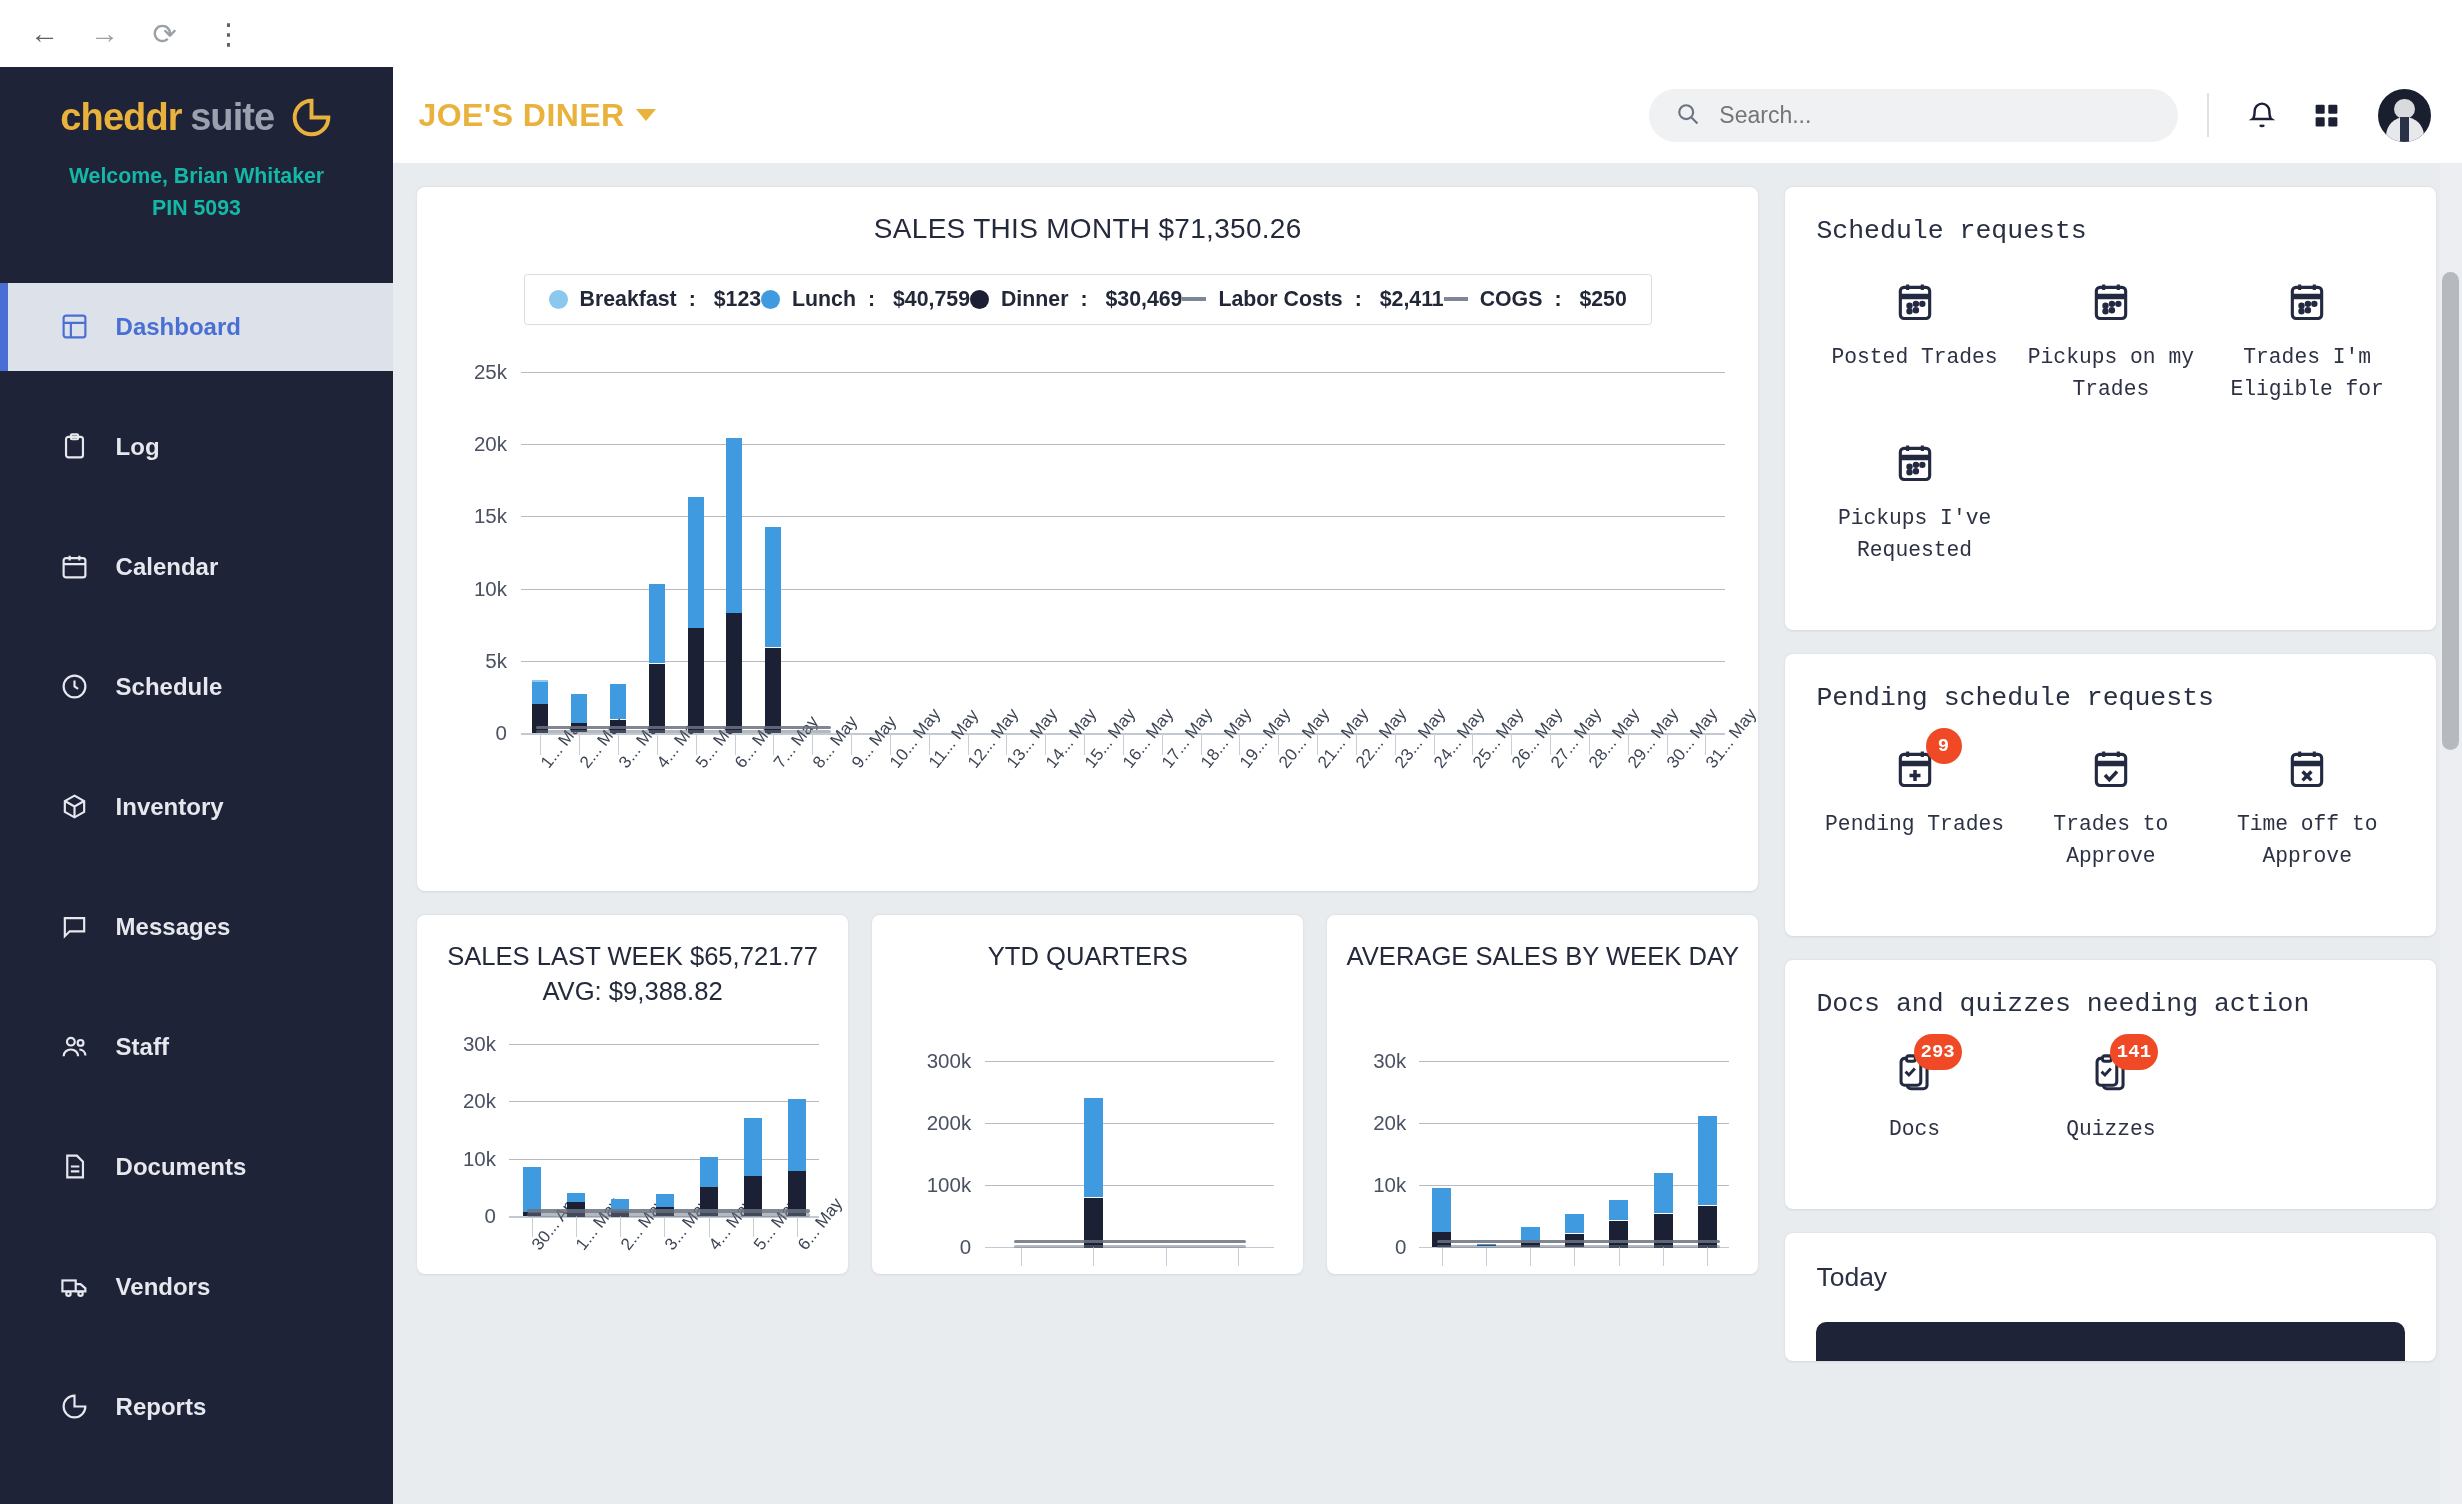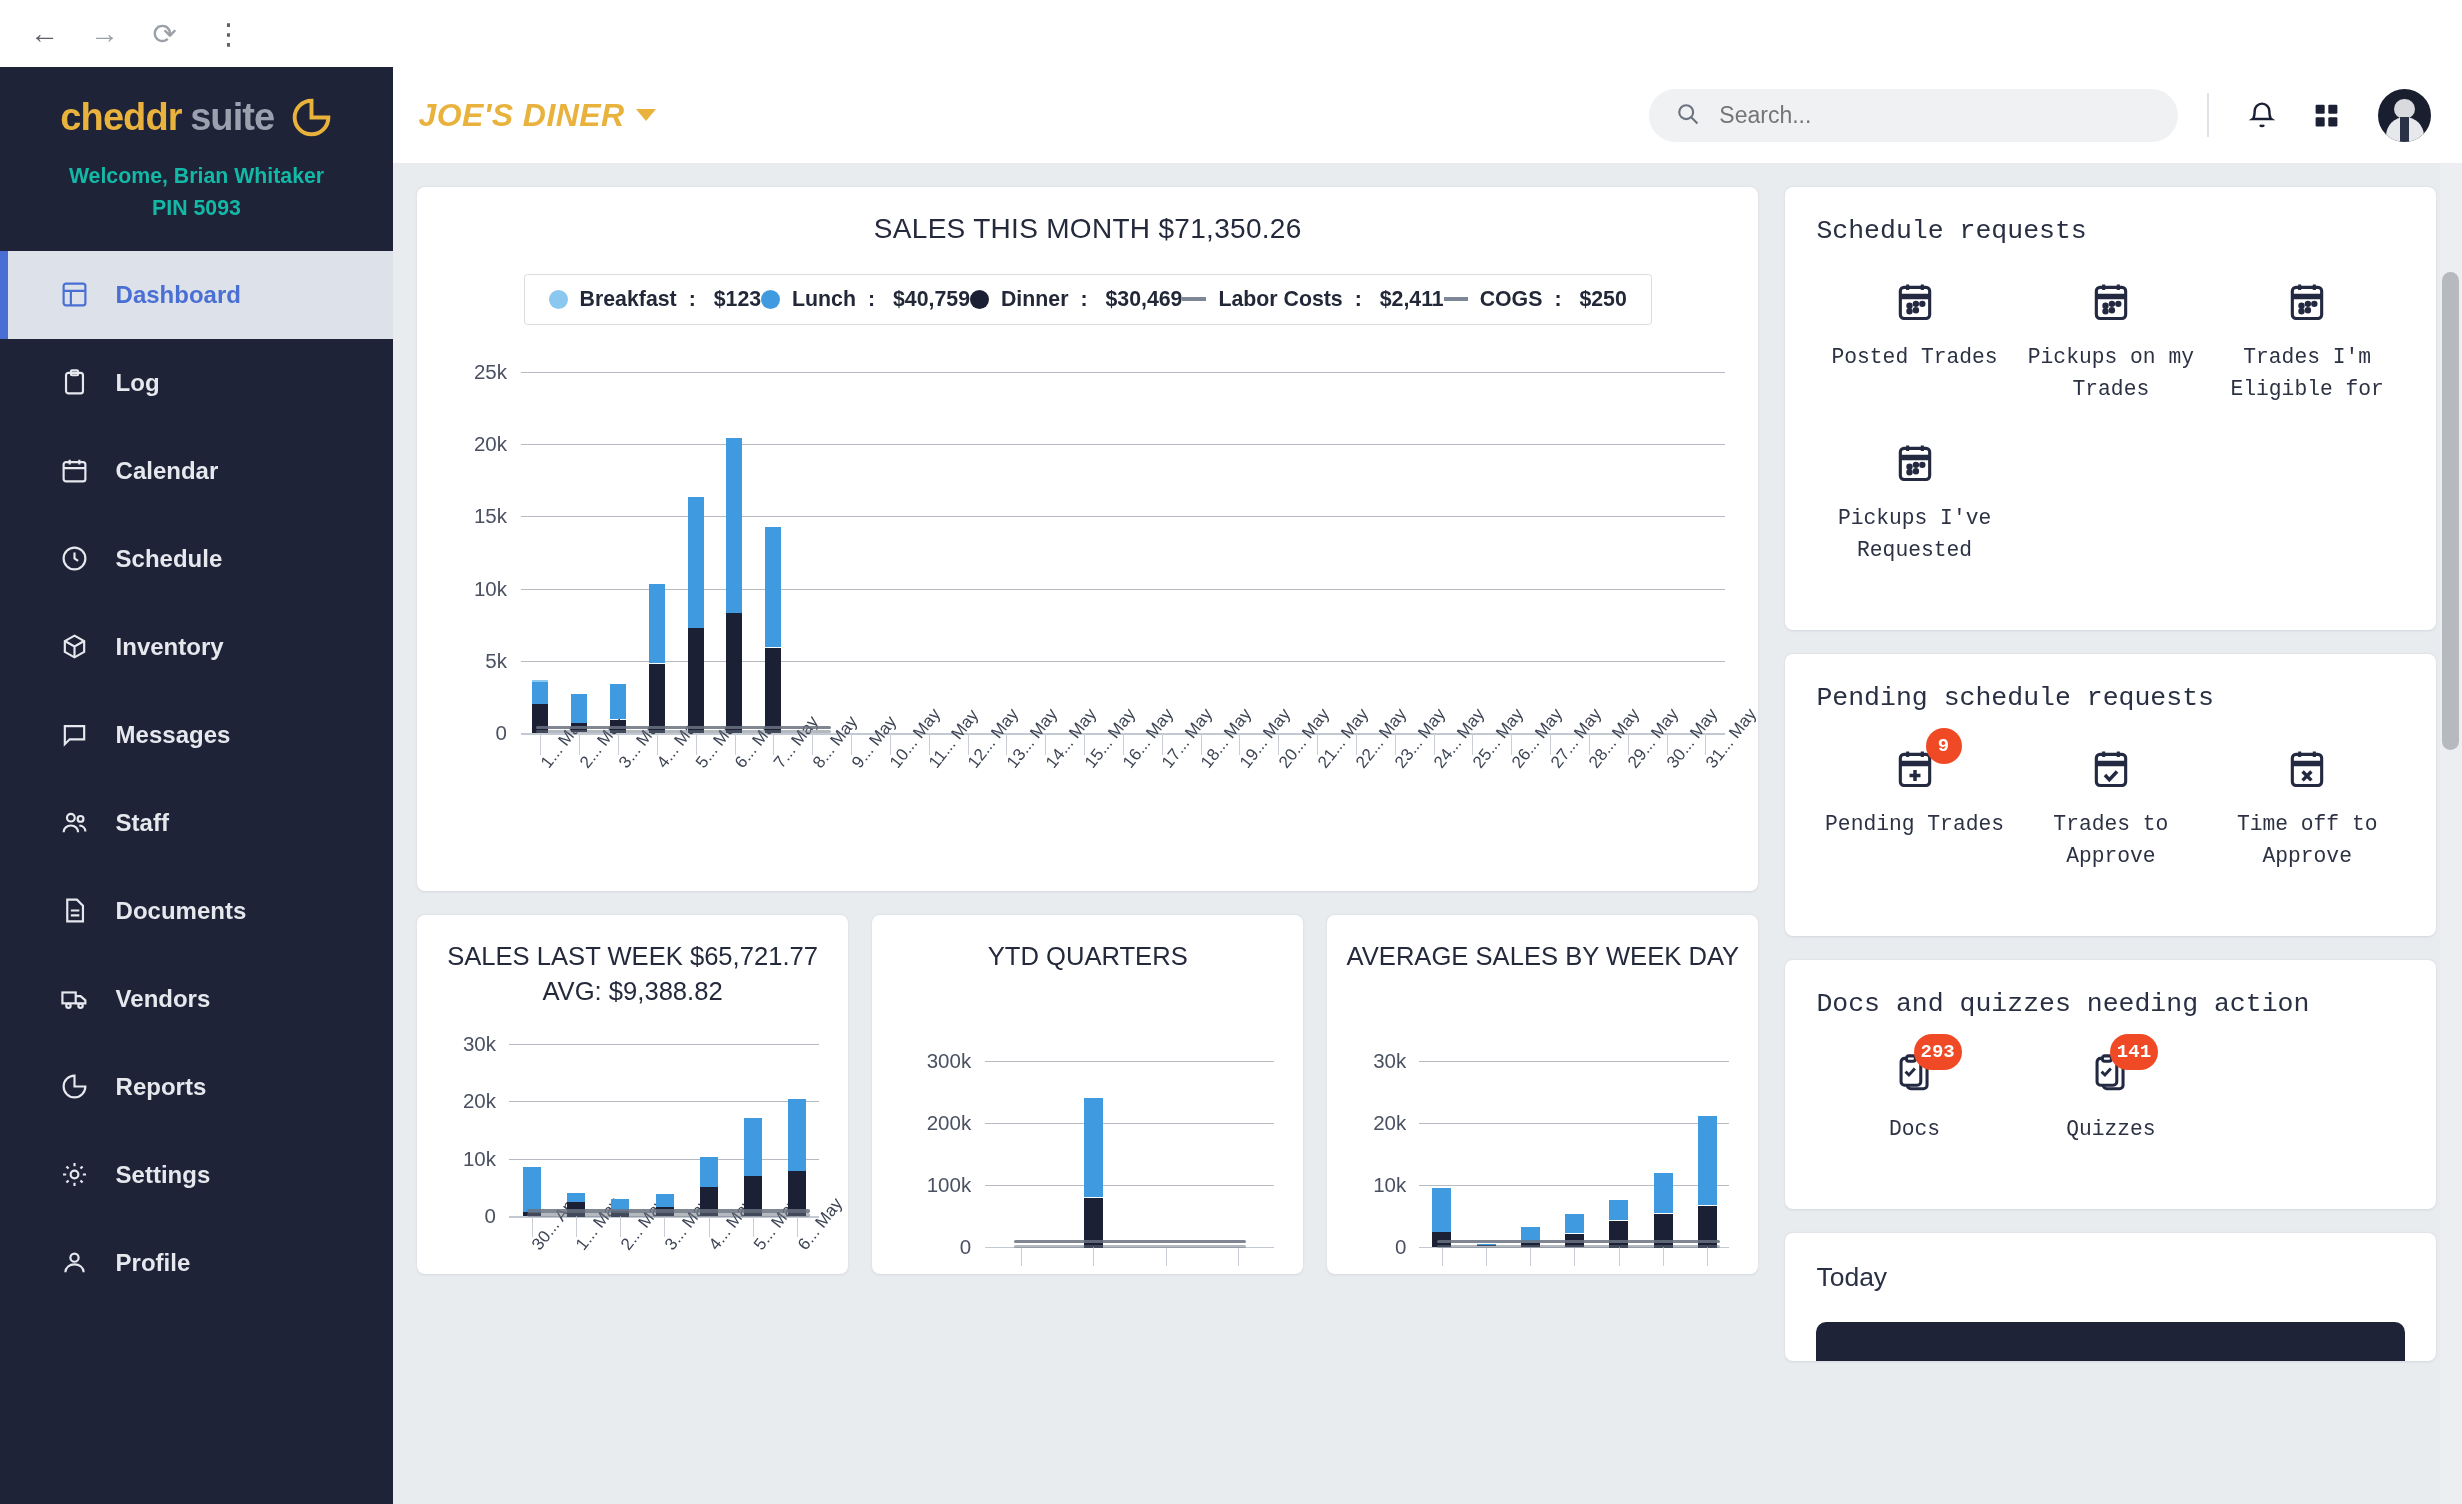--- a/index.html
+++ b/index.html
@@ -30,30 +30,30 @@
   .app { flex:1; display:flex; background:#e9ecef; overflow:hidden; position:relative; }
 
   
   .sidebar { width:393px; background:#1e2337; flex:0 0 393px; display:flex; flex-direction:column; }
   .brand { padding:29px 0 19px; text-align:center; }
   .brand-logo { font-size:38px; font-weight:700; letter-spacing:-0.9px; display:inline-flex; align-items:center; gap:8.5px;}
   .brand-a { color:#e8b23c; } .brand-b { color:#9aa0ae; }
   .logo-mark { display:inline-block; width:43px; height:43px; position:relative; margin-left:6.8px;}
   .welcome { text-align:center; color:#14b8a6; font-size:21.3px; line-height:1.5; padding:3.4px 17px 25.6px; font-weight:600;}
   .navlist { display:flex; flex-direction:column; }
-  .navitem { height:88px; display:flex; align-items:center; gap:25.6px; padding-left:58px; color:#e6e8ee; font-size:24px; font-weight:600; cursor:pointer; position:relative;}
+  .navitem { height:88px; display:flex; align-items:center; gap:25.6px; padding-left:58px; color:#e6e8ee; font-size:24px; font-weight:600; cursor:pointer; position:relative;margin-top:32px;}
   .navitem .ic { width:32px; height:32px; flex:0 0 32px; display:flex; align-items:center; justify-content:center;}
   .navitem.active { background:#dde1e9; color:#4a6fd4; }
   .navitem.active::before { content:""; position:absolute; left:0; top:0; bottom:0; width:7.7px; background:#4a6fd4; }
   .navitem svg { display:block; }
 
   
   .content { flex:1; display:flex; flex-direction:column; min-width:0; }
   .topbar { height:96px; background:#fff; display:flex; align-items:center; padding:0 31px 0 25.6px; gap:17px; }
-  .venue { color:#e8b23c; font-size:32px; font-weight:700; letter-spacing:0.4px; display:flex; align-items:center; gap:12px; cursor:pointer;font-style:italic;}
+  .venue { color:#e8b23c; font-size:32px; font-weight:700; letter-spacing:0.4px; display:flex; align-items:center; gap:12px; cursor:pointer;}
   .caret { width:0;height:0;border-left:10.2px solid transparent;border-right:10.2px solid transparent;border-top:12.8px solid #e8b23c; }
   .spacer { flex:1; }
   .search { width:529px; height:53px; background:#f0f1f3; border-radius:29px; display:flex; align-items:center; gap:19px; padding:0 25.6px; }
   .search input { border:0; background:transparent; outline:none; font-size:23px; color:#6b7280; font-family:inherit; width:100%; }
   .divider-v { width:1.7px; height:44px; background:#dfe2e6; margin:0 12px; }
   .topicon { width:48px; height:48px; display:flex; align-items:center; justify-content:center; cursor:pointer;}
   .avatar { width:53px; height:53px; border-radius:50%; overflow:hidden; background:#1a1f30; position:relative; margin-left:10.2px; flex:0 0 53px;}
   .avatar .head{position:absolute;width:20.5px;height:20.5px;border-radius:50%;background:#d9dade;left:16px;top:10.2px;}
   .avatar .body{position:absolute;width:38px;height:25.6px;border-radius:19px 19px 0 0;background:#e7e8ec;left:7.7px;top:28px;}
   .avatar .sh{position:absolute;width:8.5px;height:25.6px;background:#2b3247;left:22px;top:28px;}

